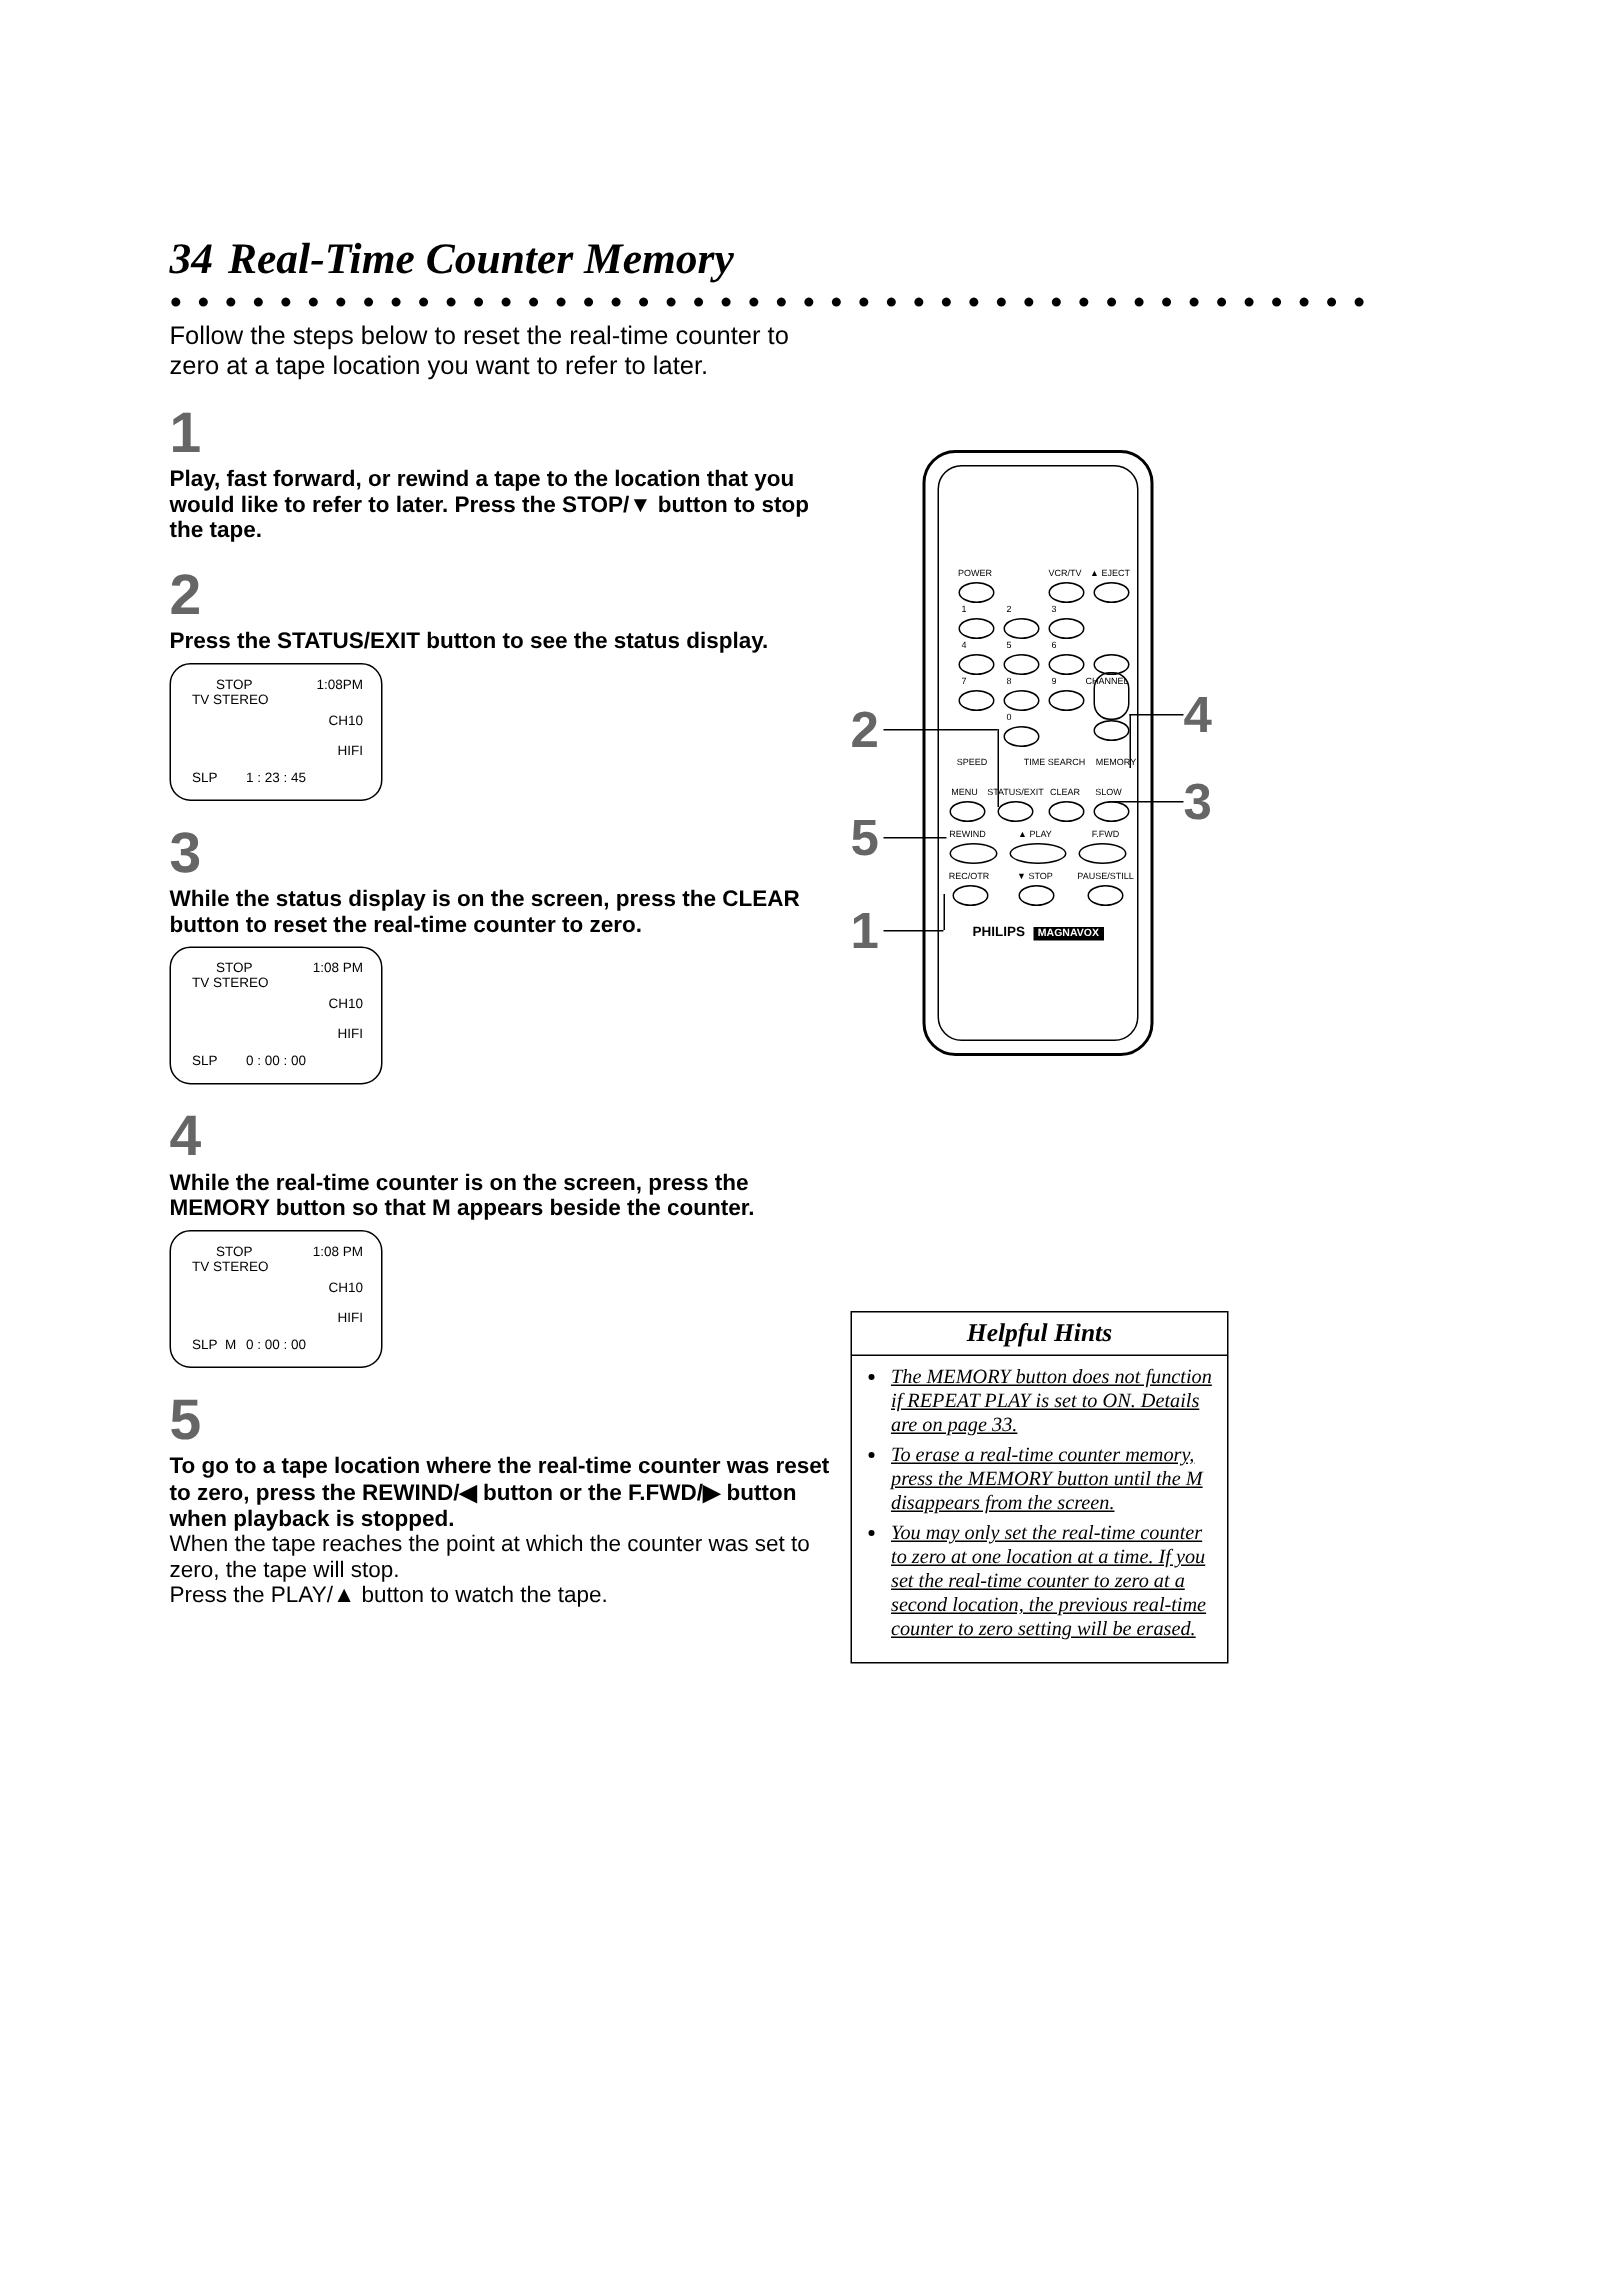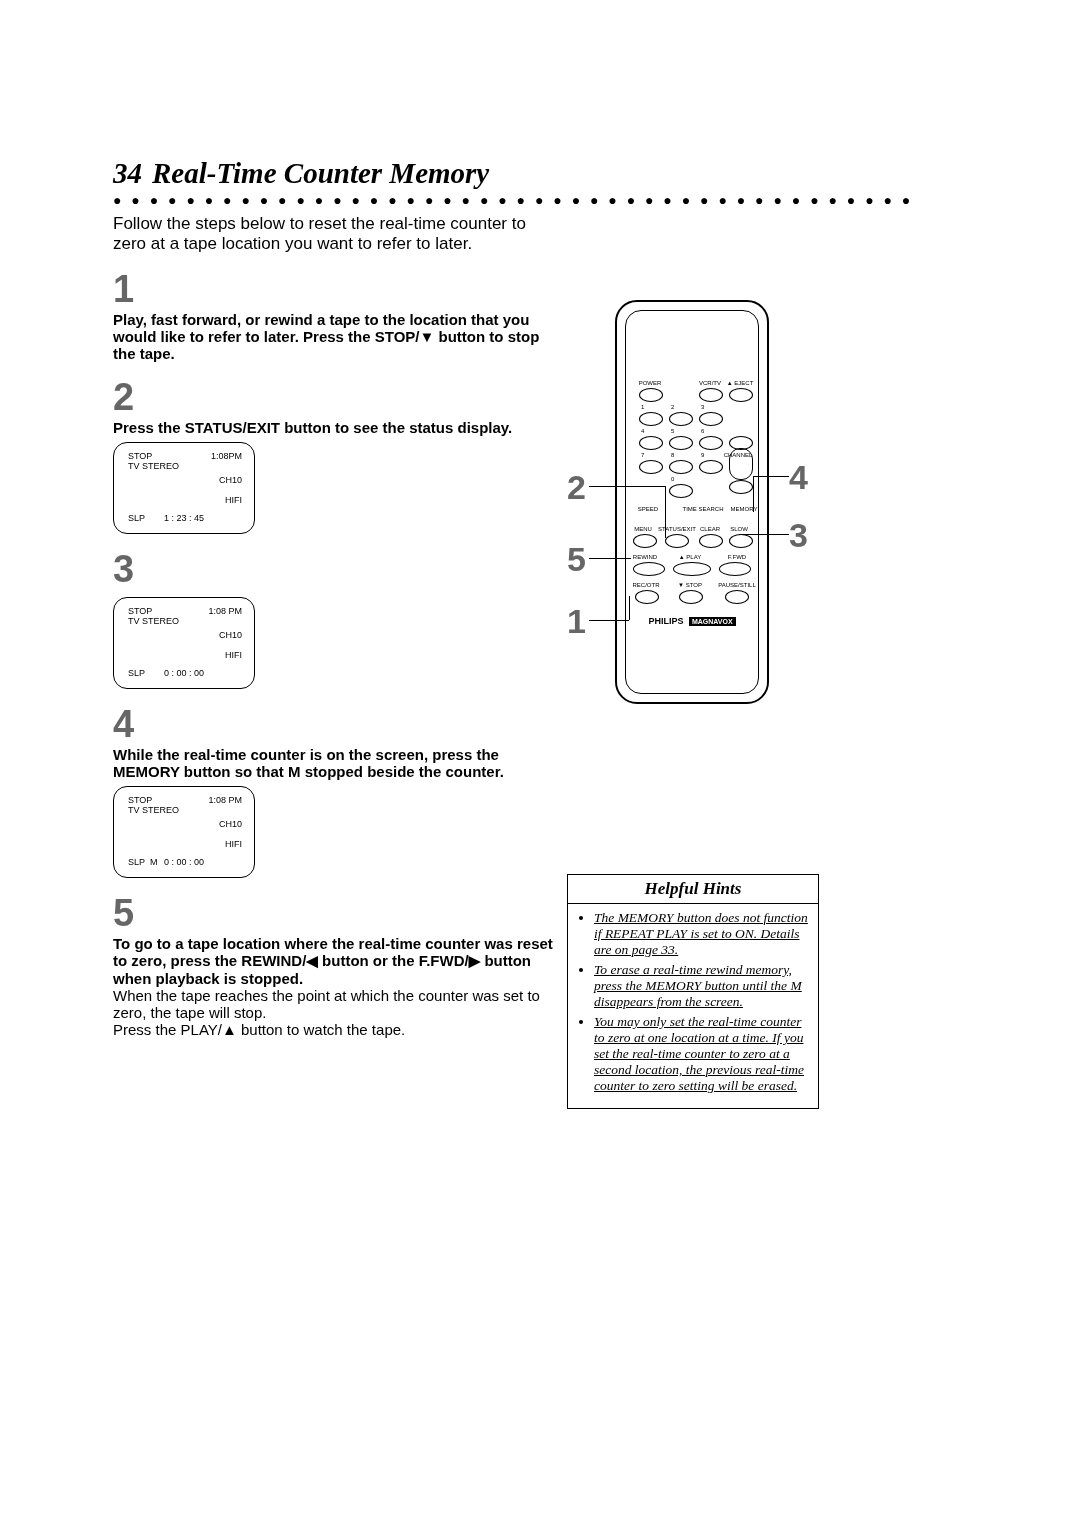--- a/index.html
+++ b/index.html
@@ -55,21 +55,21 @@
   .status {
     width: 140px;
     height: 90px;
     border: 1.5px solid #000;
     border-radius: 14px;
     margin-top: 6px;
     position: relative;
     font: 9px Arial, sans-serif;
   }
   .status span { position: absolute; }
-  .s-stop   { left: 14px; top: 8px; }
+  .s-stop   { left: 30px; top: 8px; }
   .s-stereo { left: 14px; top: 18px; }
   .s-time   { right: 12px; top: 8px; }
   .s-ch     { right: 12px; top: 32px; }
   .s-slp    { left: 14px; bottom: 10px; }
   .s-m      { left: 36px; bottom: 10px; }
   .s-cnt    { left: 50px; bottom: 10px; }
   .s-hifi   { right: 12px; bottom: 28px; }
 
   
   .hints {
@@ -160,32 +160,33 @@
     <span class="s-stop">STOP</span>
     <span class="s-stereo">TV STEREO</span>
     <span class="s-time">1:08PM</span>
     <span class="s-ch">CH10</span>
     <span class="s-slp">SLP</span>
     <span class="s-cnt">1 : 23 : 45</span>
     <span class="s-hifi">HIFI</span>
   </div>
 
   <div class="step-num">3</div>
+  <div class="step-text">While the status display is on the screen, press the CLEAR button to reset the real-time counter to zero.</div>
   <div class="status">
     <span class="s-stop">STOP</span>
     <span class="s-stereo">TV STEREO</span>
     <span class="s-time">1:08 PM</span>
     <span class="s-ch">CH10</span>
     <span class="s-slp">SLP</span>
     <span class="s-cnt">0 : 00 : 00</span>
     <span class="s-hifi">HIFI</span>
   </div>
 
   <div class="step-num">4</div>
-  <div class="step-text">While the real-time counter is on the screen, press the MEMORY button so that M stopped beside the counter.</div>
+  <div class="step-text">While the real-time counter is on the screen, press the MEMORY button so that M appears beside the counter.</div>
   <div class="status">
     <span class="s-stop">STOP</span>
     <span class="s-stereo">TV STEREO</span>
     <span class="s-time">1:08 PM</span>
     <span class="s-ch">CH10</span>
     <span class="s-slp">SLP</span>
     <span class="s-m">M</span>
     <span class="s-cnt">0 : 00 : 00</span>
     <span class="s-hifi">HIFI</span>
   </div>
@@ -282,17 +283,17 @@
 
   <div class="callout" style="left:222px;top:216px">3</div>
   <div class="lead" style="left:172px;top:234px;width:50px"></div>
 </div>
 
 <div class="hints">
   <div class="hints-title">Helpful Hints</div>
   <div class="hints-body">
     <ul>
       <li>The MEMORY button does not function if REPEAT PLAY is set to ON. Details are on page 33.</li>
-      <li>To erase a real-time rewind memory, press the MEMORY button until the M disappears from the screen.</li>
+      <li>To erase a real-time counter memory, press the MEMORY button until the M disappears from the screen.</li>
       <li>You may only set the real-time counter to zero at one location at a time. If you set the real-time counter to zero at a second location, the previous real-time counter to zero setting will be erased.</li>
     </ul>
   </div>
 </div>
 
 </body></html>

